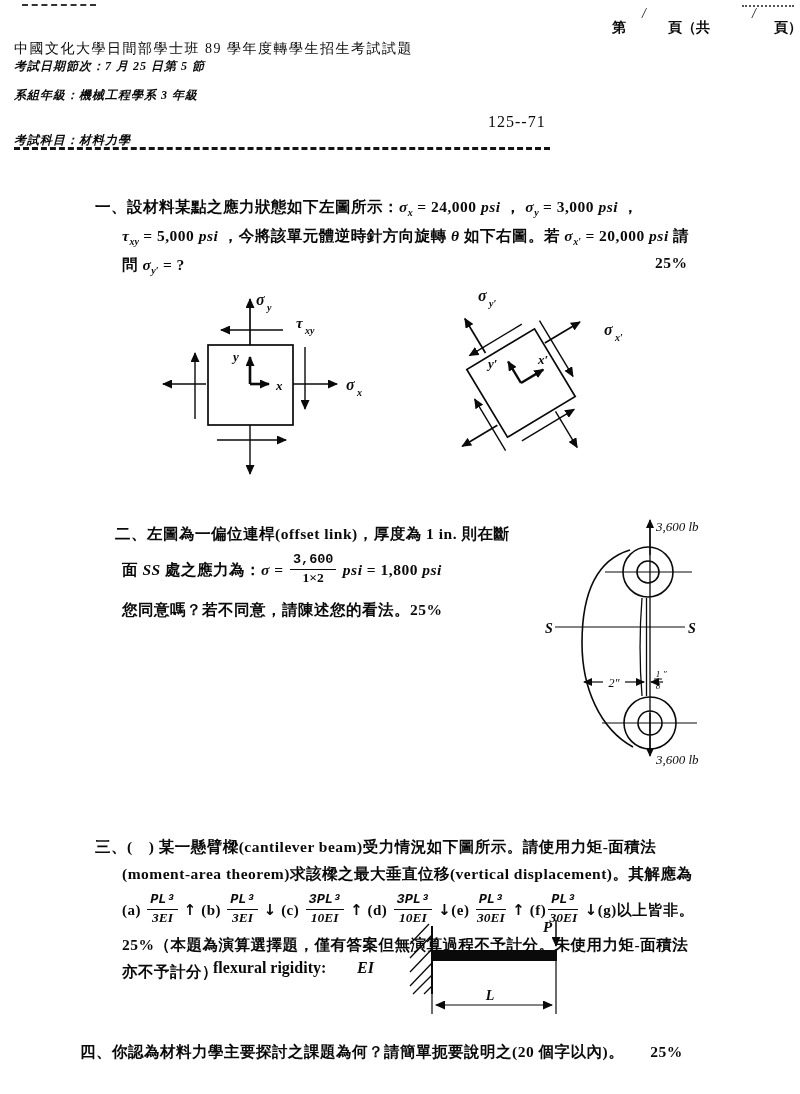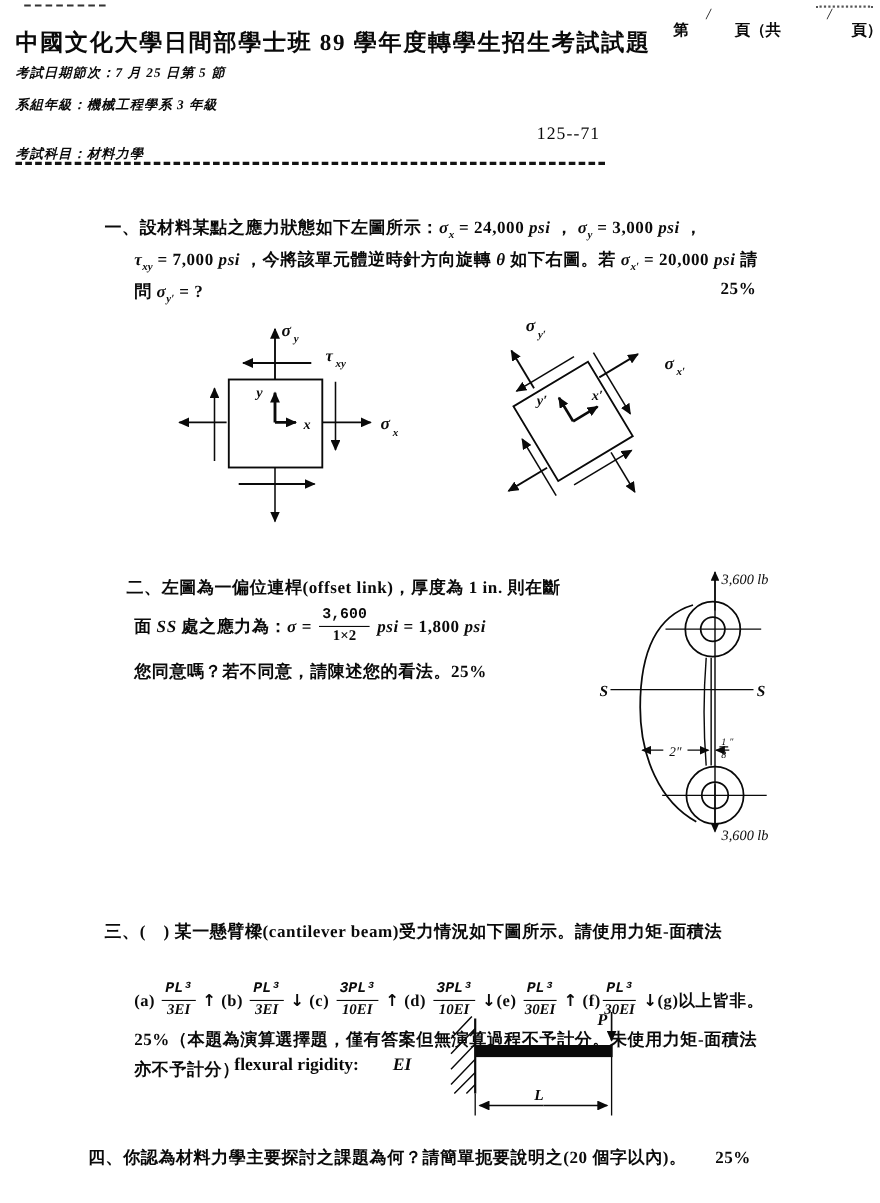--- a/index.html
+++ b/index.html
@@ -7,21 +7,21 @@
   body { font-family:"Liberation Serif","DejaVu Serif",serif; color:#0a0a0a; }
   #page { position:relative; width:800px; height:1094px; background:#ffffff; overflow:hidden; margin:0 auto; }
   .line { position:absolute; white-space:nowrap; font-weight:bold; font-size:15.5px; letter-spacing:0.5px; }
   .mi { font-style:italic; }
   sub.msub { font-size:10px; font-style:italic; letter-spacing:0; }
   .arr { font-family:"DejaVu Sans","Liberation Sans",sans-serif; }
   .frac { display:inline-block; text-align:center; vertical-align:middle; line-height:1.08; font-size:13.5px; margin:0 2px; transform:translateY(-2px); letter-spacing:0; }
   .frac .fn { display:block; border-bottom:1.5px solid #0a0a0a; padding:0 3px 1px;font-family:Liberation Mono, monospace; }
   .frac .fd { display:block; padding-top:1px; }
   .frac.fi { font-style:italic; }
-  .hdr-title { position:absolute; left:14px; top:24px; font-size:21px; font-weight:bold; letter-spacing:1.5px; white-space:nowrap; }
+  .hdr-title { position:absolute; left:14px; top:40px; font-size:14px; font-weight:normal; letter-spacing:1.5px; white-space:nowrap; }
   .hdr-info { position:absolute; left:14px; font-size:12px; font-weight:bold; letter-spacing:1px; white-space:nowrap;font-style:italic; }
   .hdr-code { position:absolute; left:488px; top:113px; font-size:16px; letter-spacing:1px; }
   .divider { position:absolute; left:14px; top:147px; width:536px; height:0; border-top:3px dashed #141414; }
   .corner-dash { position:absolute; height:0; }
   .pagefield { position:absolute; left:612px; top:6px; width:185px; height:40px; }
   .pagefield span { position:absolute; font-weight:bold; font-size:14px; white-space:nowrap; }
   .pf-slash { font-size:27px; font-style:italic; font-weight:normal !important; top:0; }
   svg { position:absolute; }
   svg text { font-family:"Liberation Serif","DejaVu Serif",serif; fill:#0a0a0a; }
   .st-i { font-style:italic; font-weight:bold; }
@@ -47,21 +47,21 @@
 
   <div class="hdr-title">中國文化大學日間部學士班 89 學年度轉學生招生考試試題</div>
   <div class="hdr-info" style="top:58px;">考試日期節次：7 月 25 日第 5 節</div>
   <div class="hdr-info" style="top:87px;">系組年級：機械工程學系 3 年級</div>
   <div class="hdr-info" style="top:115px;margin-top:17px;">考試科目：材料力學</div>
   <div class="hdr-code">125--71</div>
   <div class="divider"></div>
 
   <div style="position:absolute; left:95px; top:197px; width:672px; height:88px;">
     <div class="line" style="left:0; top:0;"><span>一、設材料某點之應力狀態如下左圖所示：</span><span><span class="mi">σ</span><sub class="msub">x</sub></span><span> = 24,000 </span><span class="mi">psi</span><span> ， </span><span><span class="mi">σ</span><sub class="msub">y</sub></span><span> = 3,000 </span><span class="mi">psi</span><span> ，</span></div>
-    <div class="line" style="left:27px; top:29px;"><span><span class="mi">τ</span><sub class="msub">xy</sub></span><span> = 7,000 </span><span class="mi">psi</span><span> ，今將該單元體逆時針方向旋轉 </span><span class="mi">θ</span><span> 如下右圖。若 </span><span><span class="mi">σ</span><sub class="msub">x′</sub></span><span> = 20,000 </span><span class="mi">psi</span><span> 請</span></div>
+    <div class="line" style="left:27px; top:29px;"><span><span class="mi">τ</span><sub class="msub">xy</sub></span><span> = 5,000 </span><span class="mi">psi</span><span> ，今將該單元體逆時針方向旋轉 </span><span class="mi">θ</span><span> 如下右圖。若 </span><span><span class="mi">σ</span><sub class="msub">x′</sub></span><span> = 20,000 </span><span class="mi">psi</span><span> 請</span></div>
     <div class="line" style="left:27px; top:58px;"><span>問 </span><span><span class="mi">σ</span><sub class="msub">y′</sub></span><span> = ?</span></div>
     <div class="line" style="left:560px; top:57px;">25%</div>
   </div>
 
   <svg style="left:150px; top:283px;" width="250" height="212" viewBox="0 0 250 212">
     <defs>
       <marker id="a1" markerWidth="11" markerHeight="9" refX="9" refY="4.5" orient="auto" markerUnits="userSpaceOnUse">
         <path d="M0,0 L10,4.5 L0,9 Z" fill="#0a0a0a"></path>
       </marker>
     </defs>
@@ -151,20 +151,21 @@
     <text class="st-i" x="0" y="128" font-size="14">S</text>
     <text class="st-i" x="143" y="128" font-size="14">S</text>
     <text class="st-hand" x="69" y="182" font-size="12" text-anchor="middle">2″</text>
     <text class="st-hand" x="113" y="172" font-size="9" text-anchor="middle">1</text>
     <text class="st-hand" x="113" y="184" font-size="9" text-anchor="middle">8</text>
     <text class="st-hand" x="118" y="172" font-size="9">″</text>
   </svg>
 
   <div style="position:absolute; left:95px; top:801px; width:672px; height:150px;margin-top:36px;">
     <div class="line" style="left:0; top:0;"><span>三、(　) 某一懸臂樑(cantilever beam)受力情況如下圖所示。請使用力矩-面積法</span></div>
+    <div class="line" style="left:27px; top:27px;"><span>(moment-area theorem)求該樑之最大垂直位移(vertical displacement)。其解應為</span></div>
     <div class="line" style="left:27px; top:58px; font-size:15px;"><span>(a) </span><span class="frac fi"><span class="fn">PL³</span><span class="fd">3EI</span></span><span> </span><span class="arr">↑</span><span> (b) </span><span class="frac fi"><span class="fn">PL³</span><span class="fd">3EI</span></span><span> </span><span class="arr">↓</span><span> (c) </span><span class="frac fi"><span class="fn">3PL³</span><span class="fd">10EI</span></span><span> </span><span class="arr">↑</span><span> (d) </span><span class="frac fi"><span class="fn">3PL³</span><span class="fd">10EI</span></span><span> </span><span class="arr">↓</span><span>(e) </span><span class="frac fi"><span class="fn">PL³</span><span class="fd">30EI</span></span><span> </span><span class="arr">↑</span><span> (f)</span><span class="frac fi"><span class="fn">PL³</span><span class="fd">30EI</span></span><span> </span><span class="arr">↓</span><span>(g)以上皆非。</span></div>
     <div class="line" style="left:27px; top:98px;"><span>25%（本題為演算選擇題，僅有答案但無演算過程不予計分。未使用力矩-面積法</span></div>
     <div class="line" style="left:27px; top:125px;"><span>亦不予計分）</span></div>
   </div>
 
   <svg style="left:205px; top:912px;" width="400" height="115" viewBox="0 0 400 115">
     <defs>
       <marker id="a4" markerWidth="11" markerHeight="9" refX="9" refY="4.5" orient="auto" markerUnits="userSpaceOnUse">
         <path d="M0,0 L10,4.5 L0,9 Z" fill="#0a0a0a"></path>
       </marker>

